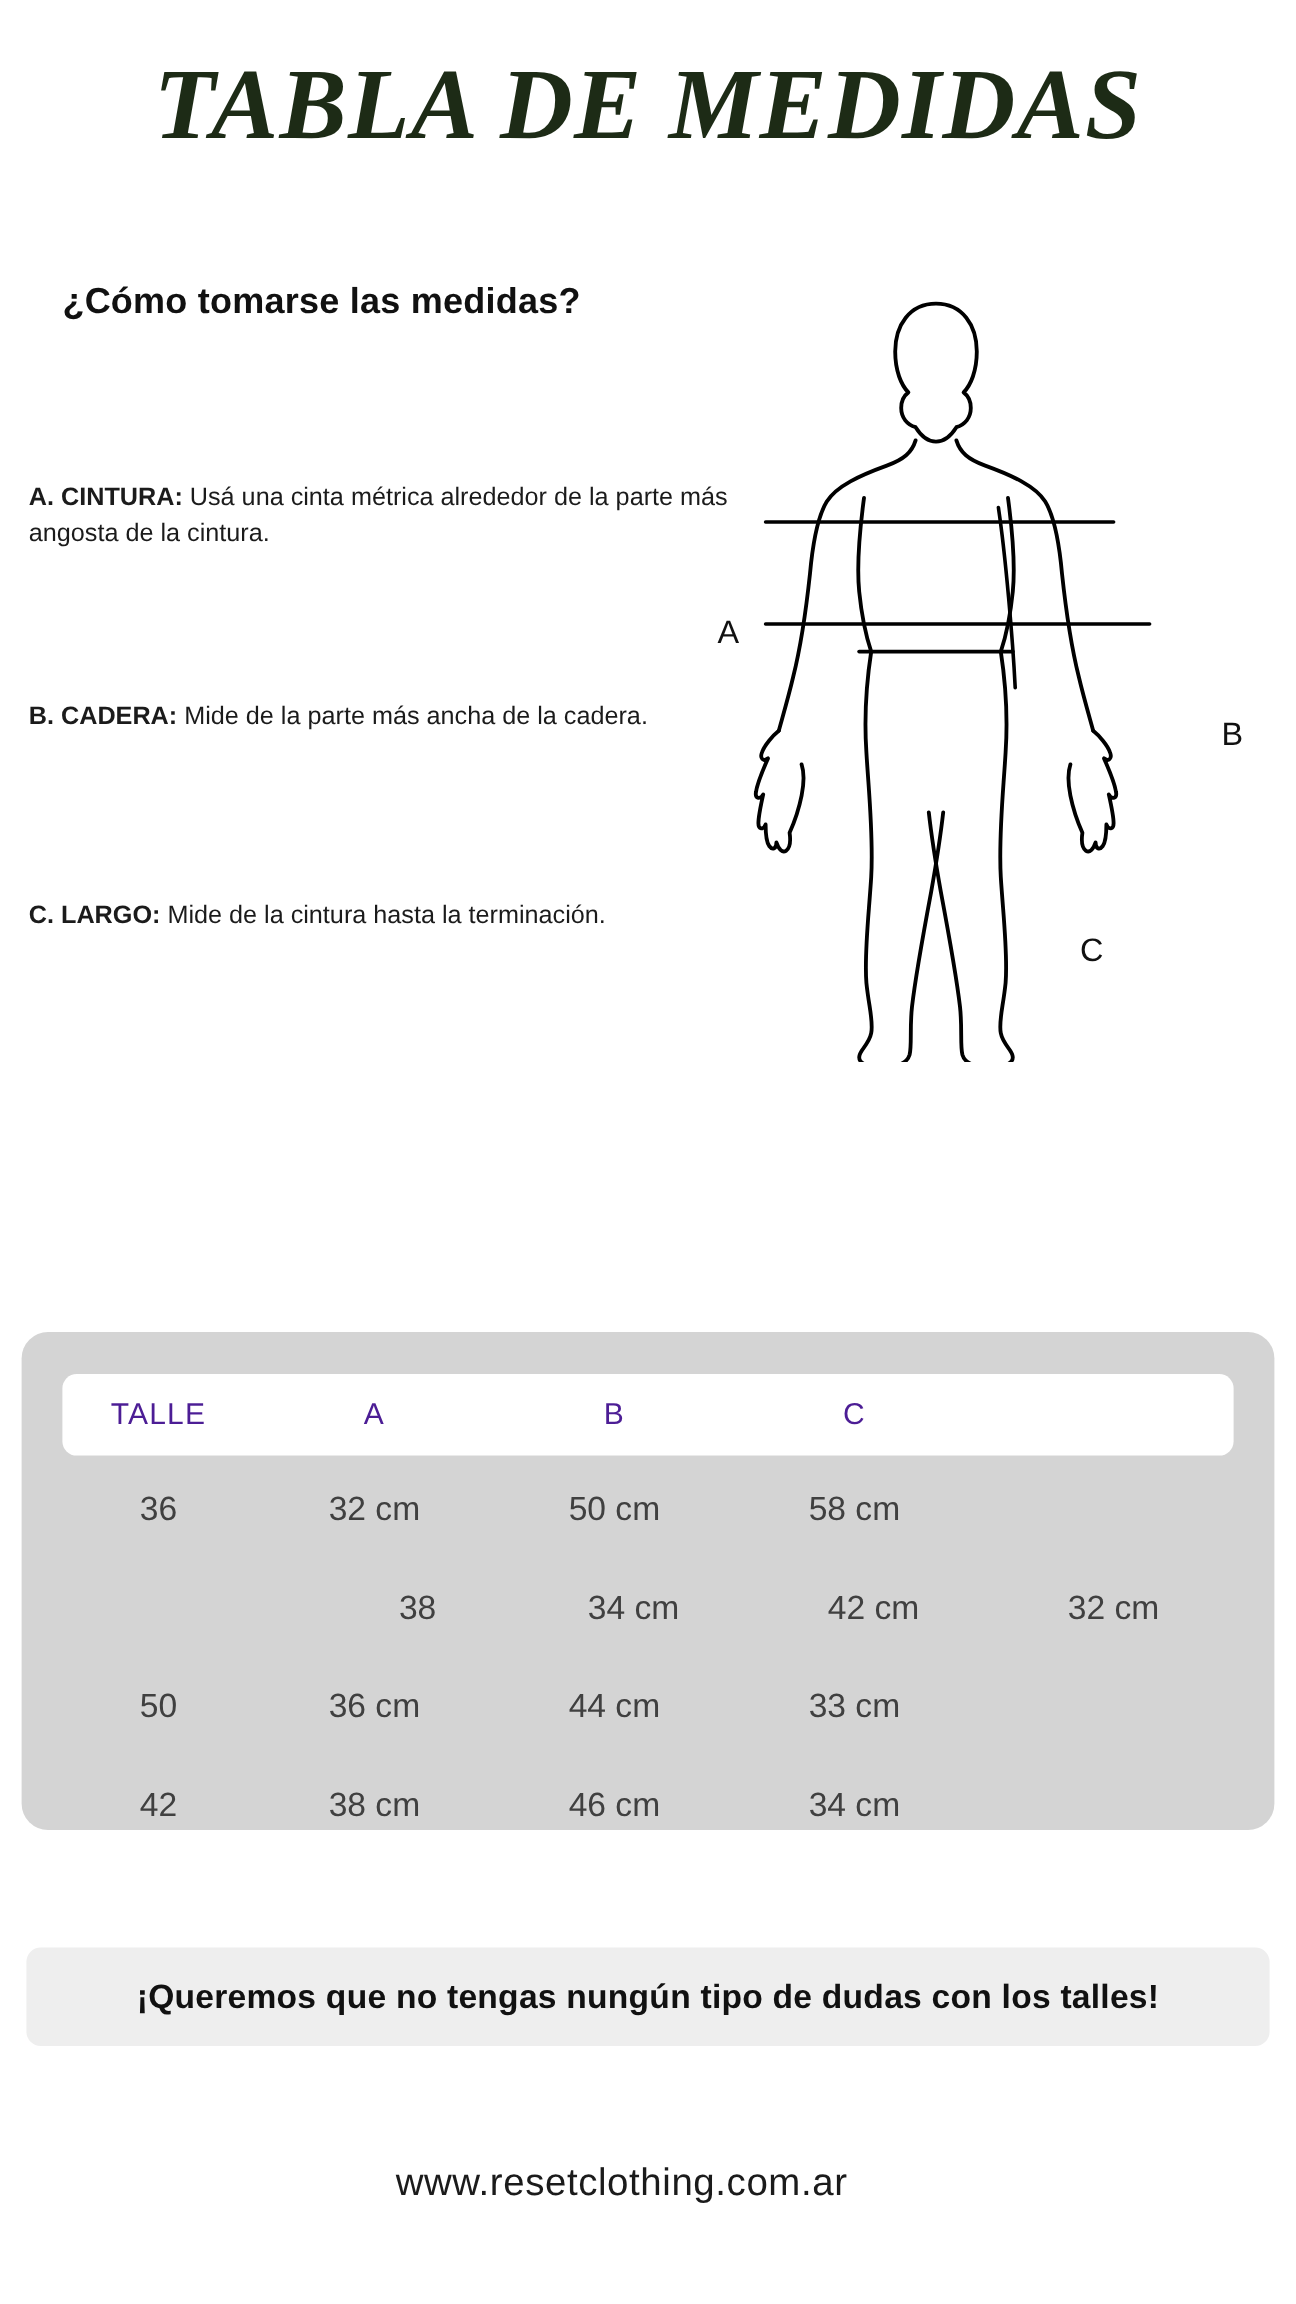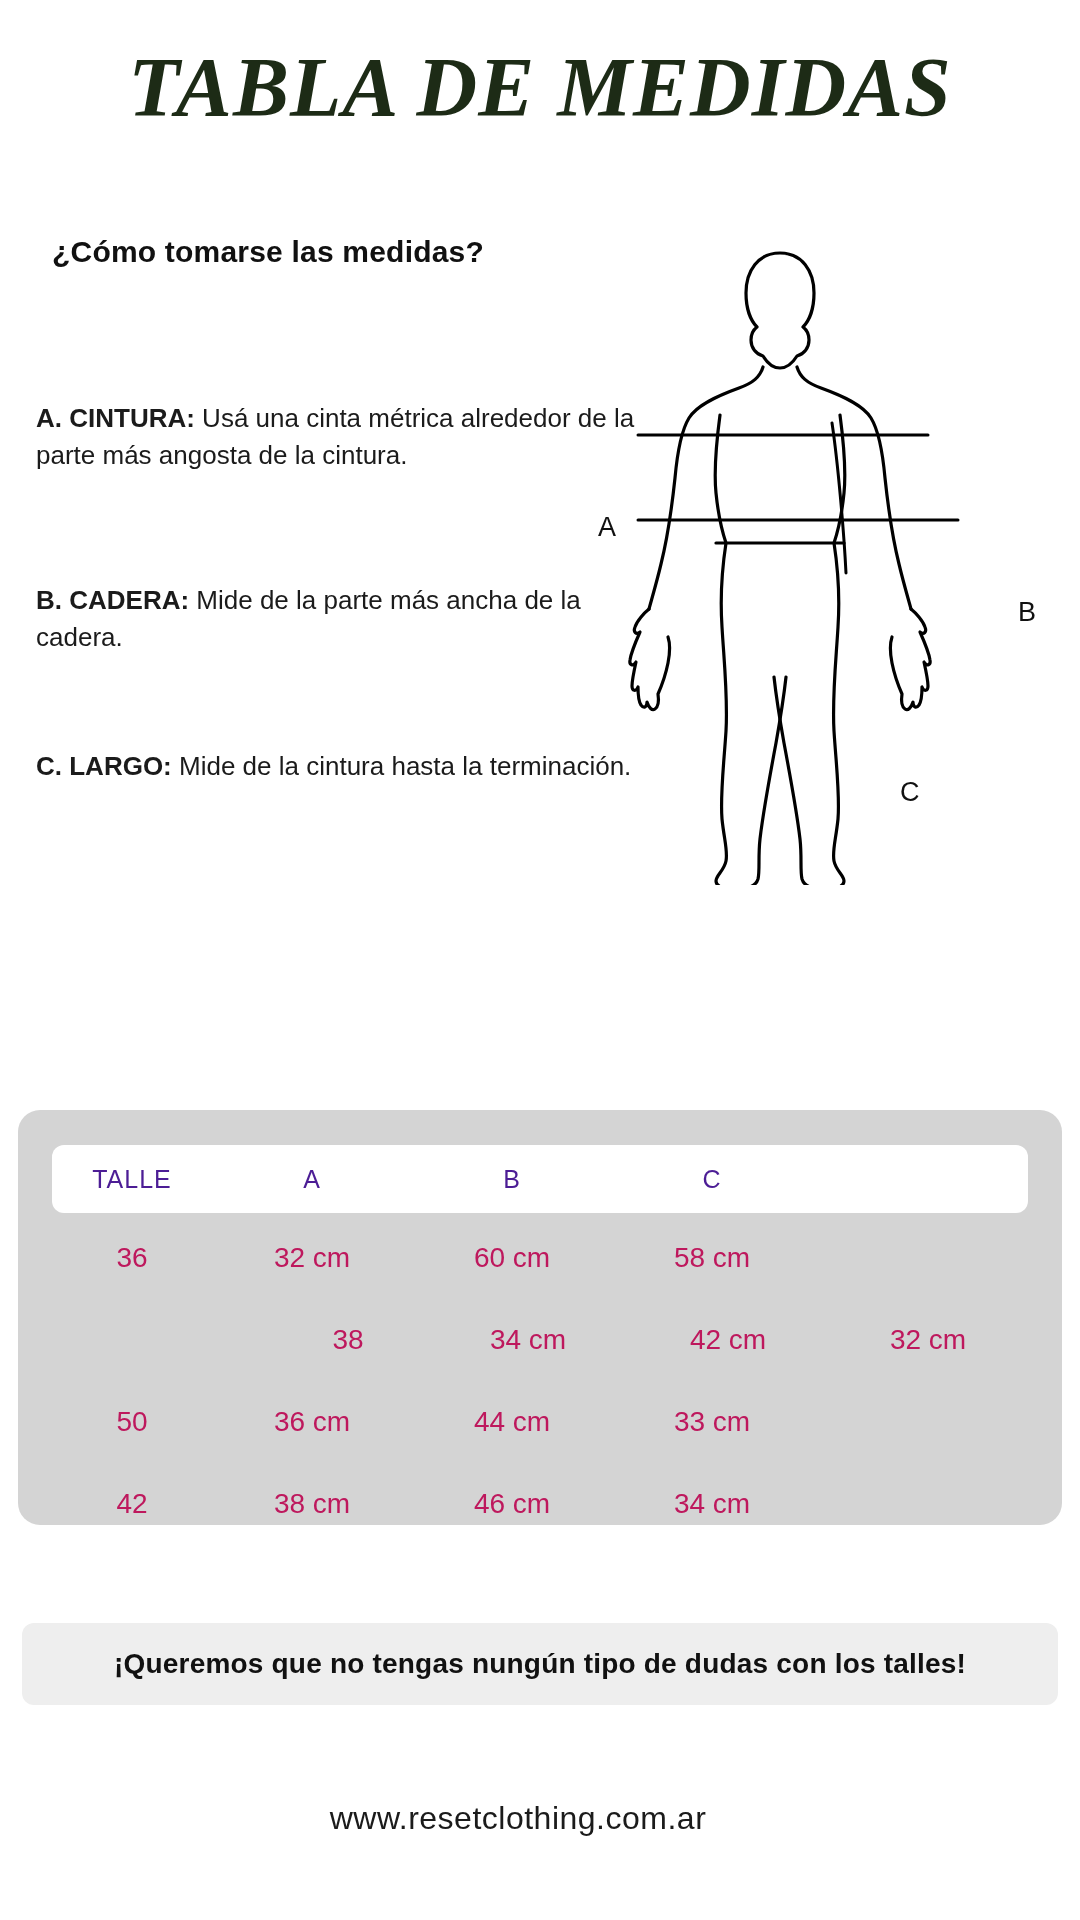--- a/index.html
+++ b/index.html
@@ -51,24 +51,23 @@
     left: 52px;
     font-size: 30px;
     font-weight: bold;
     color: #111111;
     letter-spacing: 0.2px;
   }
   .desc {
     position: absolute;
     left: 24px;
     width: 600px;
-    font-size: 26px;
+    font-size: 21px;
     line-height: 1.42;
     color: #1b1b1b;
-    margin-left: 12px;
   }
   .desc b { font-weight: bold; }
   #desc-a { top: 400px; }
   #desc-b { top: 582px; }
   #desc-c { top: 748px; }
 
   
   .figure-wrap {
     position: absolute;
     left: 580px;
@@ -117,21 +116,21 @@
     height: 68px;
     align-items: center;
   }
   .thead-row .cell {
     font-size: 25px;
     color: #4c1d95;
     letter-spacing: 1px;
   }
   .trow .cell {
     font-size: 28px;
-    color: #be185d;
+    color: #404040;
   }
   .cell { text-align: center; }
   .c0 { width: 160px; }
   .c1 { width: 200px; }
   .c2 { width: 200px; }
   .c3 { width: 200px; }
   #row-0 { top: 1242px; }
   #row-1 { top: 1324px; justify-content: flex-end; }
   #row-2 { top: 1406px; }
   #row-3 { top: 1488px; }
@@ -227,21 +226,21 @@
   <div class="thead-row">
     <div class="cell c0">TALLE</div>
     <div class="cell c1">A</div>
     <div class="cell c2">B</div>
     <div class="cell c3">C</div>
   </div>
 
   <div class="trow" id="row-0">
     <div class="cell c0">36</div>
     <div class="cell c1">32 cm</div>
-    <div class="cell c2">60 cm</div>
+    <div class="cell c2">50 cm</div>
     <div class="cell c3">58 cm</div>
   </div>
 
   <div class="trow" id="row-1">
     <div class="cell c0">38</div>
     <div class="cell c1">34 cm</div>
     <div class="cell c2">42 cm</div>
     <div class="cell c3">32 cm</div>
   </div>
 

